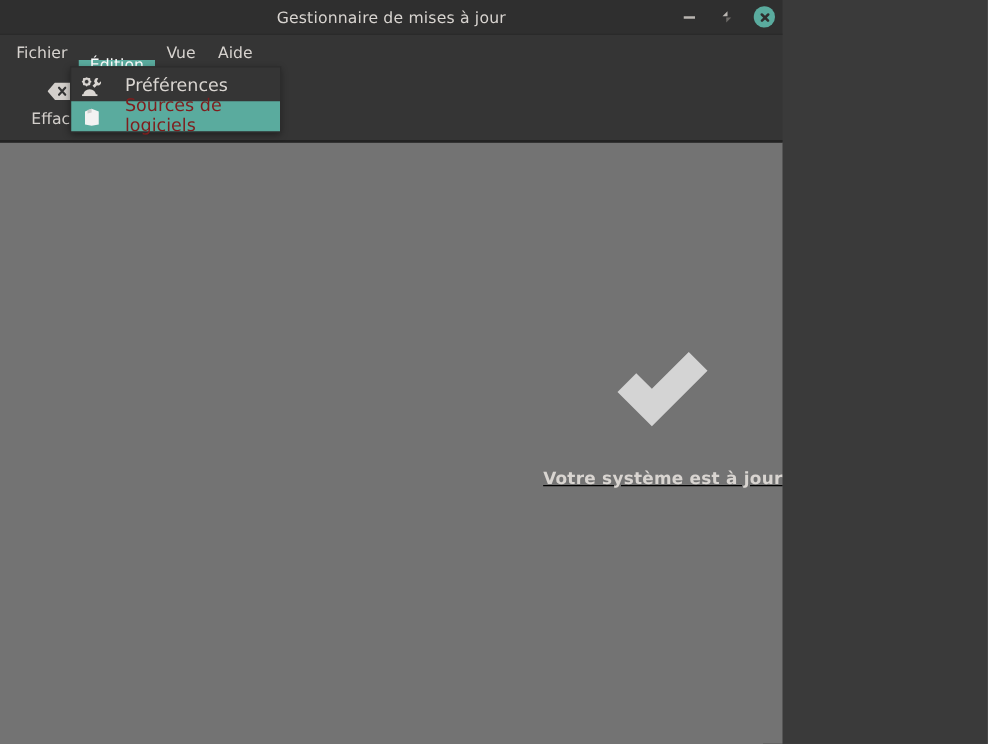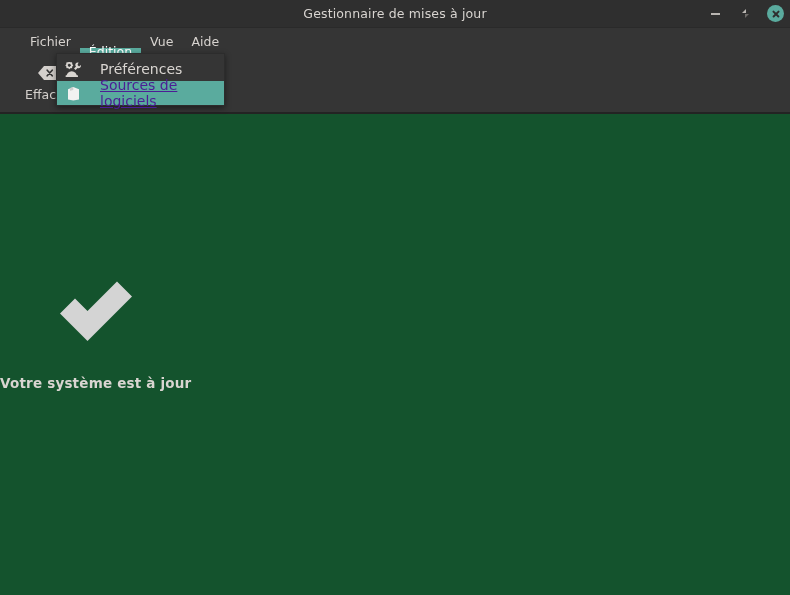--- a/index.html
+++ b/index.html
@@ -10,21 +10,21 @@
   body {
     width: 790px;
     height: 595px;
     overflow: hidden;
     font-family: "DejaVu Sans", "Liberation Sans", sans-serif;
     -webkit-font-smoothing: antialiased;
   }
 
   .window {
     position: relative;
-    width: 790px;
+    width: 626px;
     height: 595px;
     background: #3b3b3b;
     display: flex;
     flex-direction: column;
   }
 
   
   .titlebar {
     position: relative;
     height: 27px;
@@ -110,21 +110,21 @@
   .tb-close:before { transform: translate(-50%, -50%) rotate(45deg); }
   .tb-close:after  { transform: translate(-50%, -50%) rotate(-45deg); }
 
   
   .menubar {
     height: 26px;
     min-height: 26px;
     background: #353535;
     display: flex;
     align-items: stretch;
-    padding-left: 21px;
+    padding-left: 4px;
     position: relative;
     z-index: 5;
   }
   .menu-item {
     display: flex;
     align-items: center;
     padding: 0 9px;
     font-size: 12.5px;
     color: #d7d3cf;
     cursor: default;
@@ -196,41 +196,41 @@
     align-items: center;
     padding: 0 10px 0 8px;
     gap: 19px;
     font-size: 14px;
     color: #d9d5d1;
     cursor: default;
     user-select: none;
   }
   .dd-item.selected {
     background: #5aab9e;
-    color: #4c1d95;
-    text-decoration: underline;
+    color: #7f1d1d;
   }
   .dd-icon {
     width: 16px;
     height: 16px;
     display: flex;
     align-items: center;
     justify-content: center;
     flex: 0 0 16px;
   }
 
   
   .content {
     flex: 1;
-    background: #14532d;
+    background: #737373;
     display: flex;
     flex-direction: column;
-    align-items: flex-start;
-    justify-content: center;
-    position: relative;
+    align-items: flex-end;
+    justify-content: center;
+    position: relative;
+    text-decoration: underline;
   }
   .status-wrap {
     display: flex;
     flex-direction: column;
     align-items: center;
     margin-top: -42px;
   }
   .check-icon {
     width: 78px;
     height: 68px;

